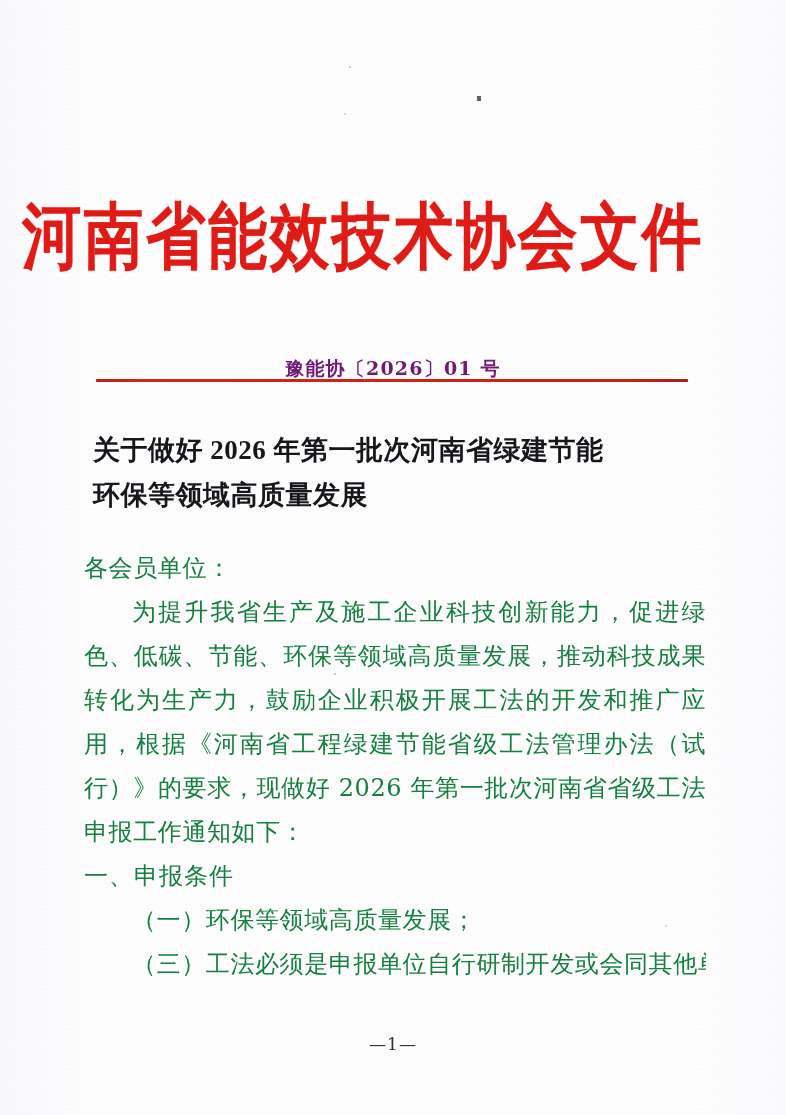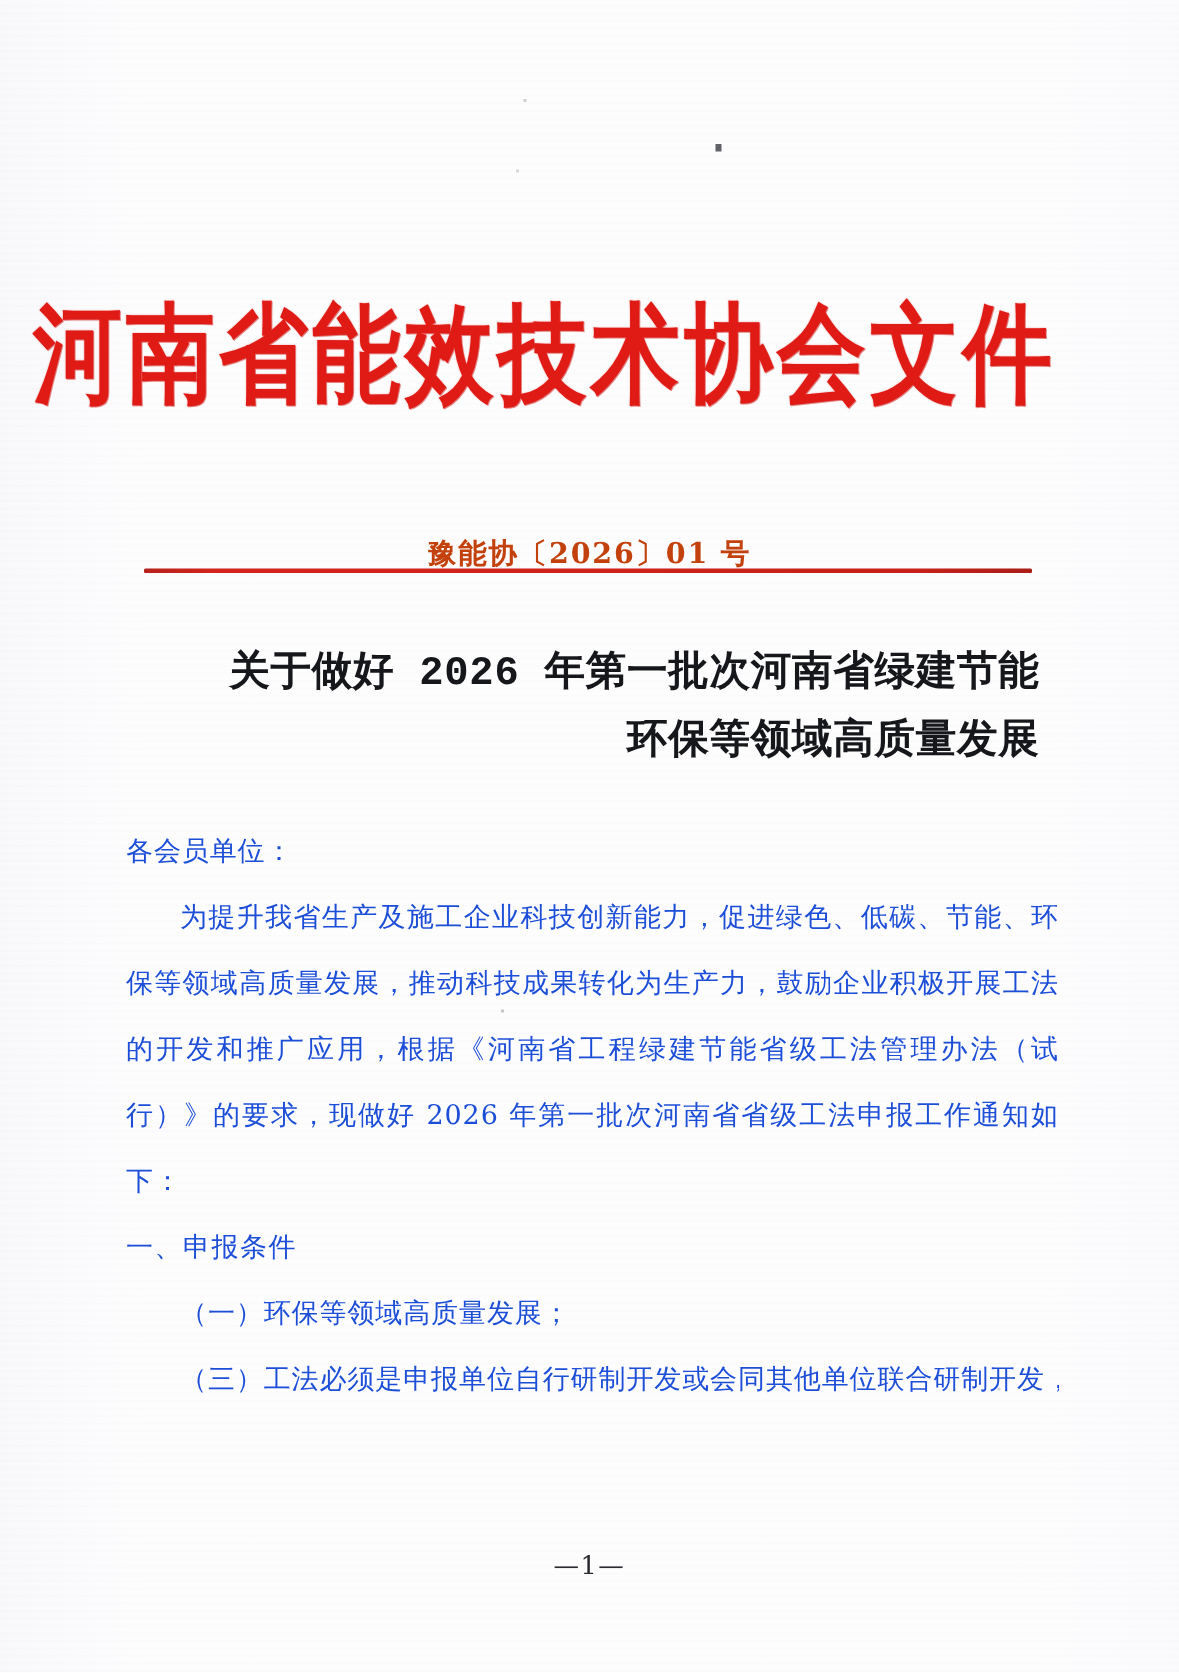--- a/index.html
+++ b/index.html
@@ -74,21 +74,21 @@
   
   .doc-number {
     position: absolute;
     left: 0;
     top: 356px;
     width: 786px;
     text-align: center;
     font-family: "DejaVu Serif", serif;
     font-weight: 700;
     font-size: 19px;
-    color: #c2410c;
+    color: #701a75;
     letter-spacing: 1.2px;
   }
 
   
   .red-rule {
     position: absolute;
     left: 96px;
     top: 379px;
     width: 592px;
     height: 3px;
@@ -100,40 +100,40 @@
       #aa1d17 100%);
     border-radius: 1px;
   }
 
   
   .subject-title {
     position: absolute;
     left: 93px;
     top: 428px;
     width: 600px;
-    text-align: right;
-    font-family: Liberation Mono, monospace;
+    text-align: left;
+    font-family: Liberation Serif, serif;
     font-weight: 700;
     font-size: 27px;
     line-height: 45px;
     color: #15171a;
     letter-spacing: 0.5px;
   }
   .subject-title .tline { display: block; }
 
   
   .body-area {
     position: absolute;
     left: 84px;
     top: 546px;
     width: 622px;
     font-family: "DejaVu Serif", serif;
-    font-size: 18px;
+    font-size: 24px;
     line-height: 44px;
-    color: #1d4ed8;
+    color: #15803d;
     letter-spacing: 0.6px;
   }
   .salutation {
     font-weight: 400;
     margin: 0 0 0 0;
     height: 44px;
   }
   .para {
     margin: 0;
     text-align: justify;

